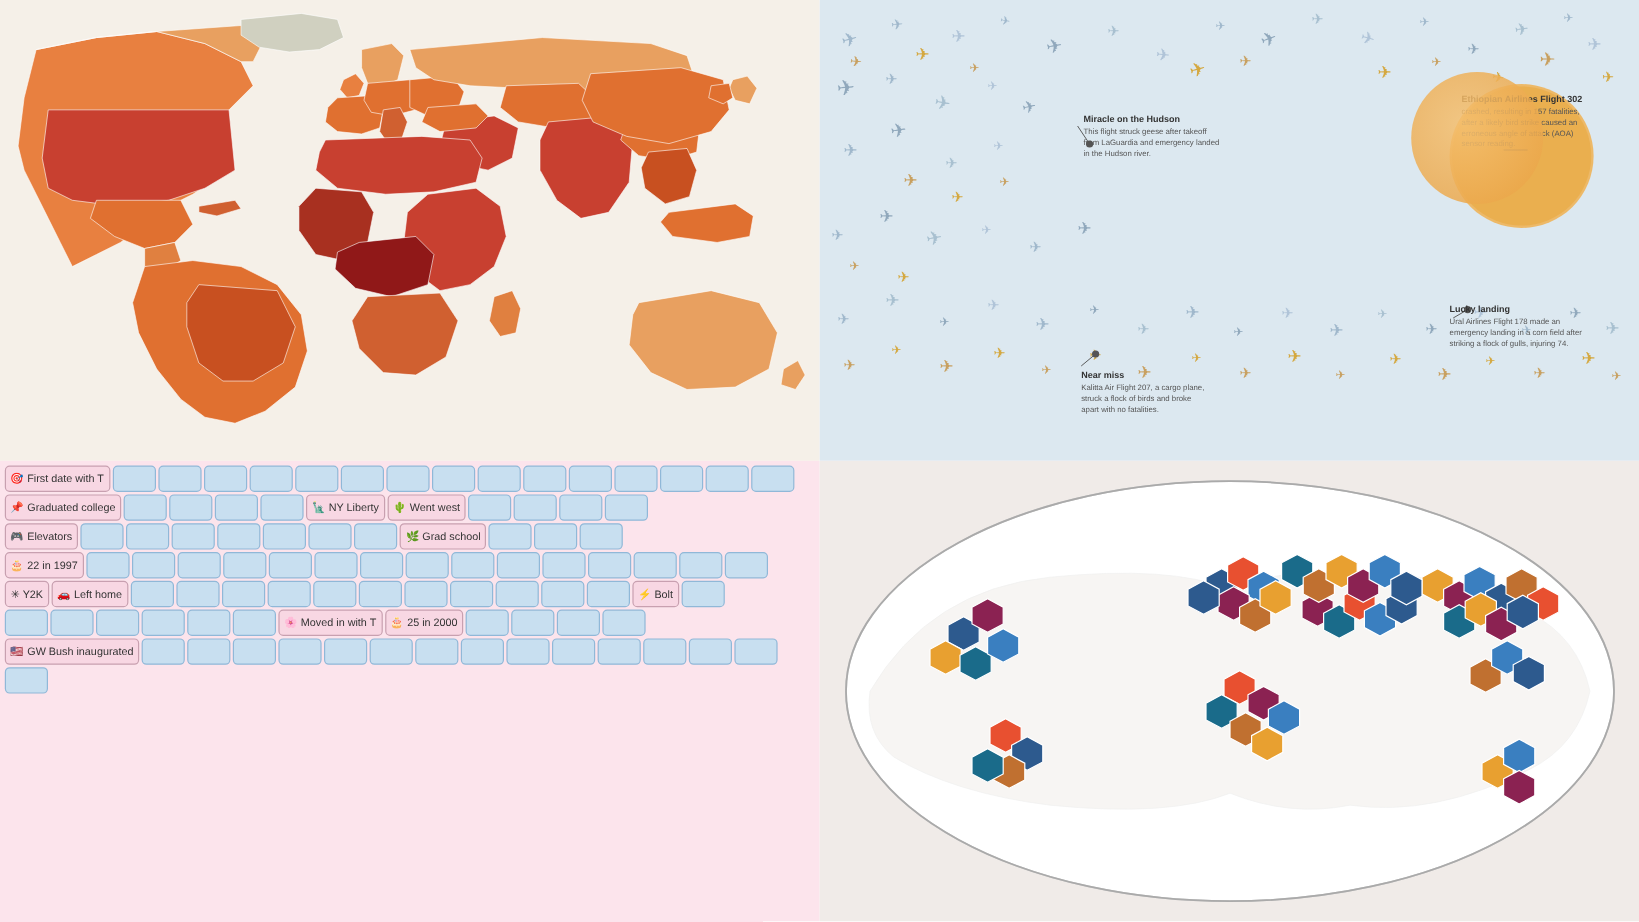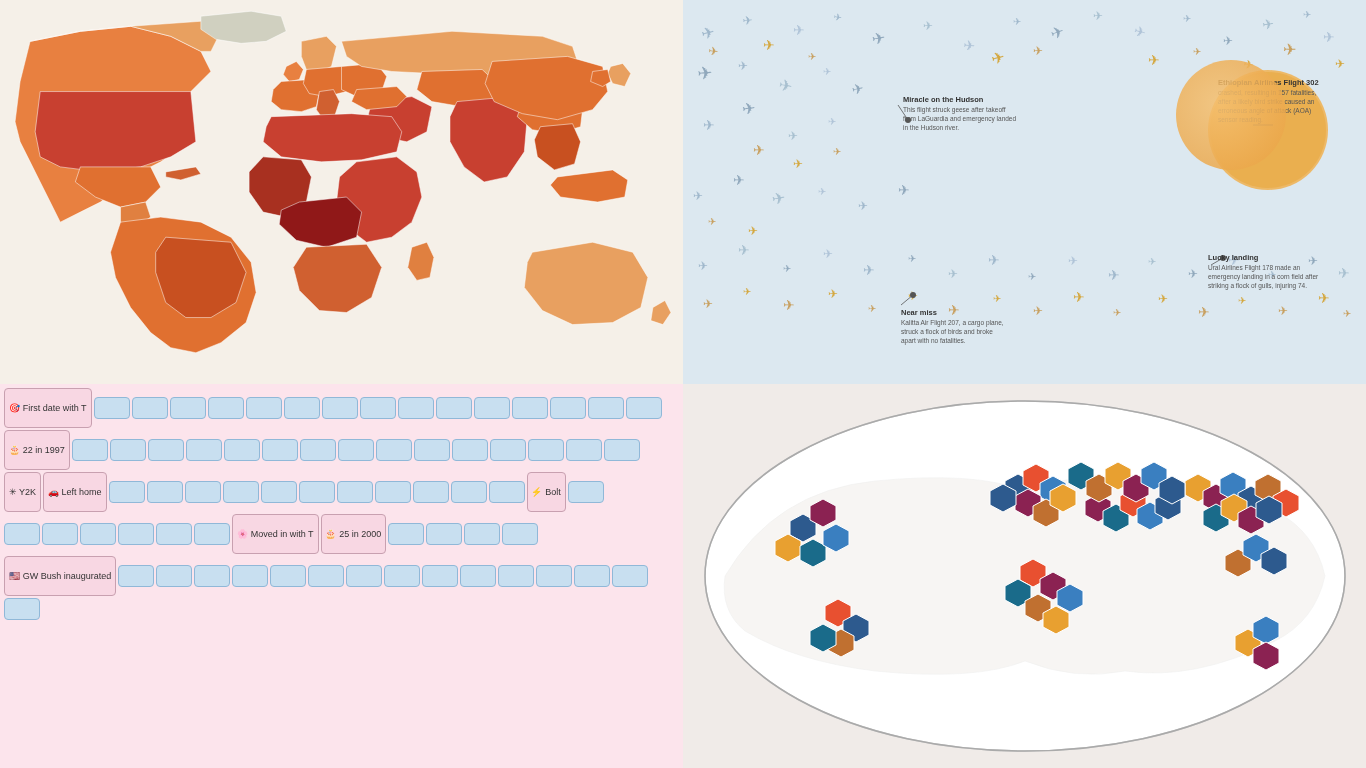--- a/index.html
+++ b/index.html
@@ -66,21 +66,21 @@
       border-color: #90b8d8;
     }
 
     .label-cell {
       display: inline-flex;
       align-items: center;
       font-size: 9px;
       color: #333;
       white-space: nowrap;
       padding: 0 4px;
-      height: 40px;
+      height: 22px;
       border-radius: 4px;
       border: 1px solid #c8a0b0;
       background: #f8d7e3;
       flex-shrink: 0;
       font-weight: 500;
     }
 
     
     .panel-hex-map {
       background: #f0ebe8;
@@ -328,20 +328,47 @@
           <div class="cell blue"></div>
           <div class="cell blue"></div>
           <div class="cell blue"></div>
           <div class="cell blue"></div>
           <div class="cell blue"></div>
           <div class="cell blue"></div>
           <div class="cell blue"></div>
           <div class="cell blue"></div>
         </div>
         <div class="timeline-row">
+          <div class="label-cell ">📌 Graduated college</div>
+          <div class="cell blue"></div>
+          <div class="cell blue"></div>
+          <div class="cell blue"></div>
+          <div class="cell blue"></div>
+          <div class="label-cell ">🗽 NY Liberty</div>
+          <div class="label-cell ">🌵 Went west</div>
+          <div class="cell blue"></div>
+          <div class="cell blue"></div>
+          <div class="cell blue"></div>
+          <div class="cell blue"></div>
+        </div>
+        <div class="timeline-row">
+          <div class="label-cell ">🎮 Elevators</div>
+          <div class="cell blue"></div>
+          <div class="cell blue"></div>
+          <div class="cell blue"></div>
+          <div class="cell blue"></div>
+          <div class="cell blue"></div>
+          <div class="cell blue"></div>
+          <div class="cell blue"></div>
+          <div class="label-cell ">🌿 Grad school</div>
+          <div class="cell blue"></div>
+          <div class="cell blue"></div>
+          <div class="cell blue"></div>
+        </div>
+        <div class="timeline-row">
           <div class="label-cell ">🎂 22 in 1997</div>
           <div class="cell blue"></div>
           <div class="cell blue"></div>
           <div class="cell blue"></div>
           <div class="cell blue"></div>
           <div class="cell blue"></div>
           <div class="cell blue"></div>
           <div class="cell blue"></div>
           <div class="cell blue"></div>
           <div class="cell blue"></div>

